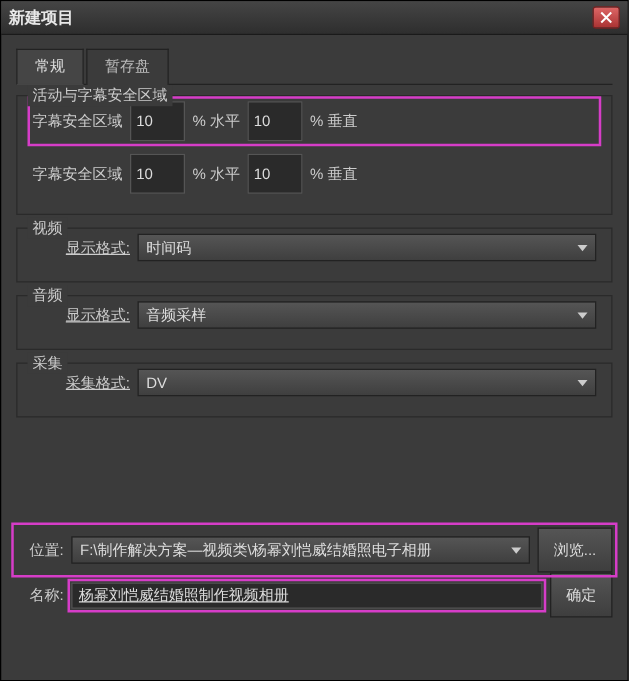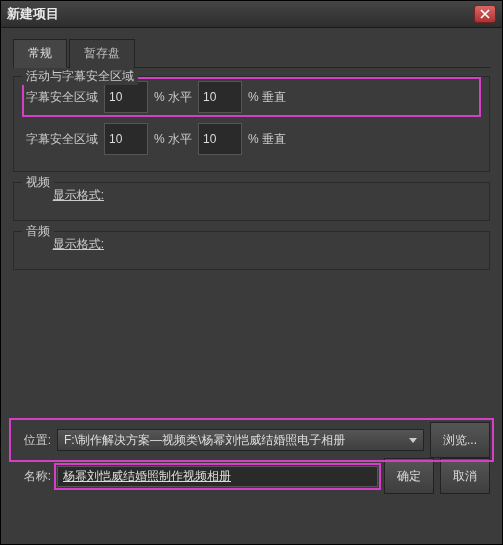--- a/index.html
+++ b/index.html
@@ -76,40 +76,54 @@
         <span class="label">% 水平</span>
         <input class="num-input" value="10" style="">
         <span class="label">% 垂直</span>
       </div>
     </div>
 
     <div class="group">
       <span class="group-title">视频</span>
       <div class="row">
         <span class="label label-right">显示格式:</span>
+        <div class="dropdown">
+          <span>时间码</span>
+        </div>
       </div>
     </div>
 
     <div class="group">
       <span class="group-title">音频</span>
       <div class="row">
         <span class="label label-right">显示格式:</span>
+        <div class="dropdown">
+          <span>音频采样</span>
+        </div>
       </div>
     </div>
 
+    <div class="group">
+      <span class="group-title">采集</span>
+      <div class="row">
+        <span class="label label-right">采集格式:</span>
+        <div class="dropdown">
+          <span>DV</span>
+        </div>
+      </div>
+    </div>
 
     <div class="bottom">
       <div class="row hl">
         <span class="label">位置:</span>
         <div class="dropdown">
           <span>F:\制作解决方案—视频类\杨幂刘恺威结婚照电子相册</span>
         </div>
         <button class="btn">浏览...</button>
       </div>
       <div class="row">
         <span class="label">名称:</span>
         <input class="text-input" style="outline: rgb(214, 61, 200) solid 2px; outline-offset: 1px;" value="杨幂刘恺威结婚照制作视频相册">
         <button class="btn">确定</button>
-        <button class="btn">取消</button>
       </div>
     </div>
   </div>
 </div>
 
 </body></html>

